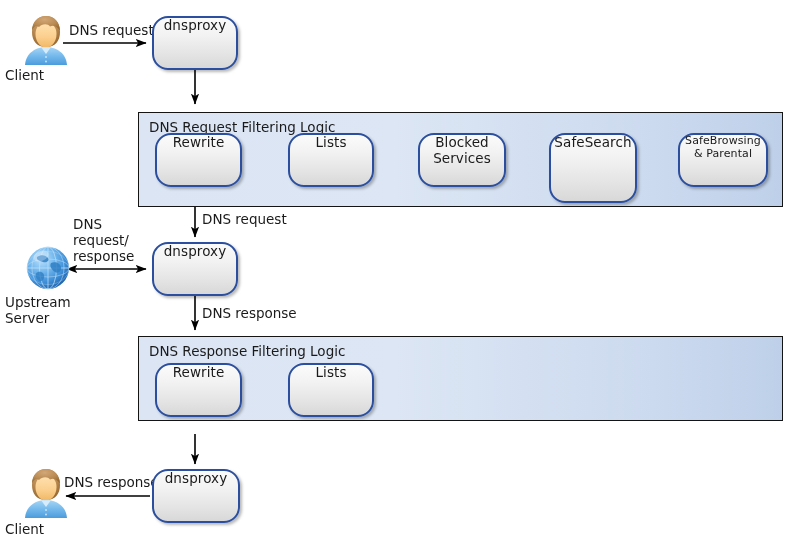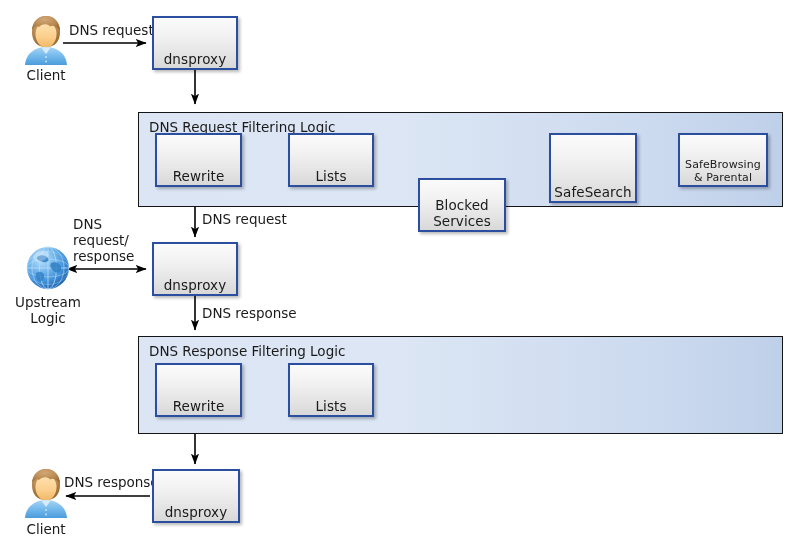--- a/index.html
+++ b/index.html
@@ -20,25 +20,25 @@
     left: 0; top: 0;
     width: 797px;
     height: 558px;
   }
 
   
   .node {
     position: absolute;
     box-sizing: border-box;
     border: 2px solid #2b4f9e;
-    border-radius: 0;
+    border-radius: 16px;
     background: linear-gradient(to bottom, #fbfbfb 0%, #f2f2f2 35%, #e3e3e3 75%, #d8d8d8 100%);
     box-shadow: 2px 2px 3px rgba(0,0,0,0.28);
     display: flex;
-    align-items: flex-end;
+    align-items: flex-start;
     justify-content: center;
     text-align: center;
     font-size: 13.5px;
     line-height: 1.18;
     color: #1a1a1a;
     letter-spacing: 0.1px;
   }
   .node.small-text { font-size: 11px; }
 
   
@@ -53,21 +53,21 @@
     left: 10px;
     top: 6px;
     font-size: 13.5px;
     color: #1a1a1a;
     white-space: nowrap;
   }
 
   
   .actor-label {
     position: absolute;
-    text-align: center;
+    text-align: left;
     font-size: 13.5px;
     line-height: 1.2;
     color: #1a1a1a;
     white-space: pre-line;
   }
 
   
   .edge-label {
     position: absolute;
     font-size: 13.5px;
@@ -164,21 +164,21 @@
   <div class="group" style="left:138px; top:112px; width:645px; height:95px;">
     <div class="group-title">DNS Request Filtering Logic</div>
   </div>
 
   <div class="node" style="left:155px; top:133px; width:87px; height:54px;">
     <span>Rewrite</span>
   </div>
   <div class="node" style="left:288px; top:133px; width:86px; height:54px;">
     <span>Lists</span>
   </div>
-  <div class="node" style="left:418px; top:133px; width:88px; height:54px;margin-top:45px;">
+  <div class="node" style="left:418px; top:133px; width:88px; height:54px;">
     <span>Blocked
 Services</span>
   </div>
   <div class="node" style="left:549px; top:133px; width:88px; height:70px;">
     <span>SafeSearch</span>
   </div>
   <div class="node small-text" style="left:678px; top:133px; width:90px; height:54px;">
     <span>SafeBrowsing
 &amp; Parental</span>
   </div>
@@ -202,33 +202,33 @@
     <ellipse cx="24" cy="25" rx="21" ry="9" fill="none" stroke="#bfe0f7" stroke-width="0.9" opacity="0.55"></ellipse>
     <ellipse cx="24" cy="25" rx="21" ry="16.5" fill="none" stroke="#bfe0f7" stroke-width="0.8" opacity="0.4"></ellipse>
 
     <path d="M13,14 C17,11 22,12 24,15 C26,18 22,20 19,19 C16,18 12,17 13,14 Z" fill="#2f7fc4" opacity="0.85"></path>
     <path d="M27,20 C31,18 36,20 37,24 C38,28 34,31 31,29 C28,27 25,23 27,20 Z" fill="#2f7fc4" opacity="0.85"></path>
     <path d="M14,29 C18,28 21,31 20,35 C19,39 15,39 13,36 C11,33 11,30 14,29 Z" fill="#2f7fc4" opacity="0.8"></path>
 
     <ellipse cx="17" cy="13" rx="8" ry="5" fill="#ffffff" opacity="0.28" transform="rotate(-24 17 13)"></ellipse>
   </svg>
   <div class="actor-label" style="left:5px; top:294px; width:86px;">Upstream
-Logic</div>
+Server</div>
 
   <div class="edge-label center" style="left:73px; top:216px; width:78px;">DNS
 request/
 response</div>
 
   <div class="node" style="left:152px; top:242px; width:86px; height:54px;">
     <span>dnsproxy</span>
   </div>
 
   <div class="edge-label" style="left:202px; top:305px;">DNS response</div>
 
-  <div class="group" style="left:138px; top:336px; width:645px; height:98px;">
+  <div class="group" style="left:138px; top:336px; width:645px; height:85px;">
     <div class="group-title">DNS Response Filtering Logic</div>
   </div>
 
   <div class="node" style="left:155px; top:363px; width:87px; height:54px;">
     <span>Rewrite</span>
   </div>
   <div class="node" style="left:288px; top:363px; width:86px; height:54px;">
     <span>Lists</span>
   </div>
 

